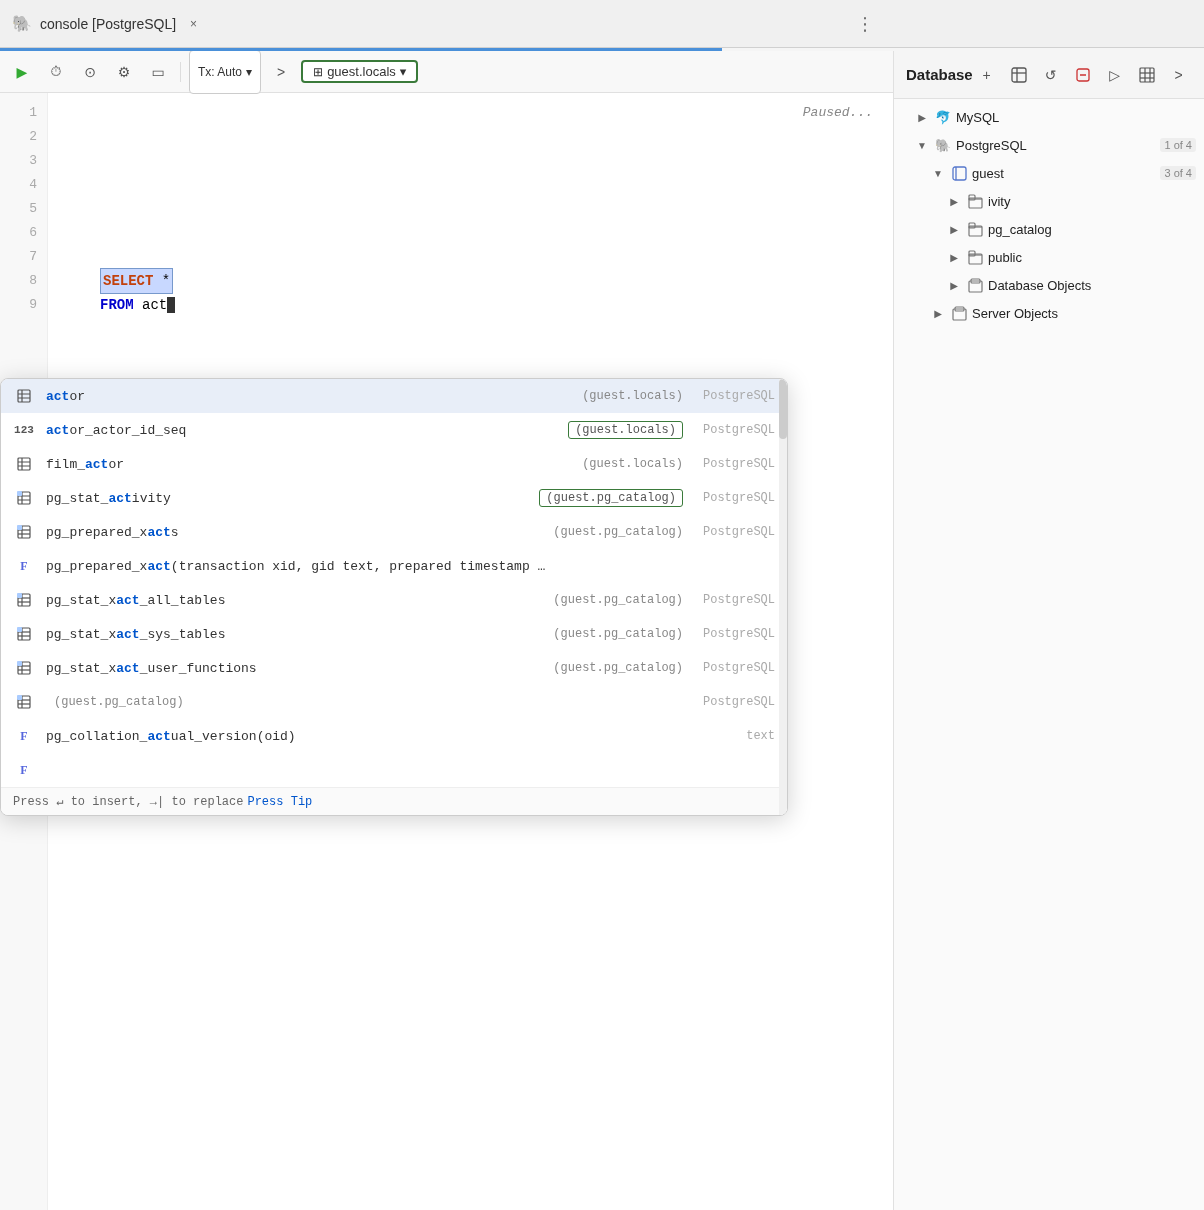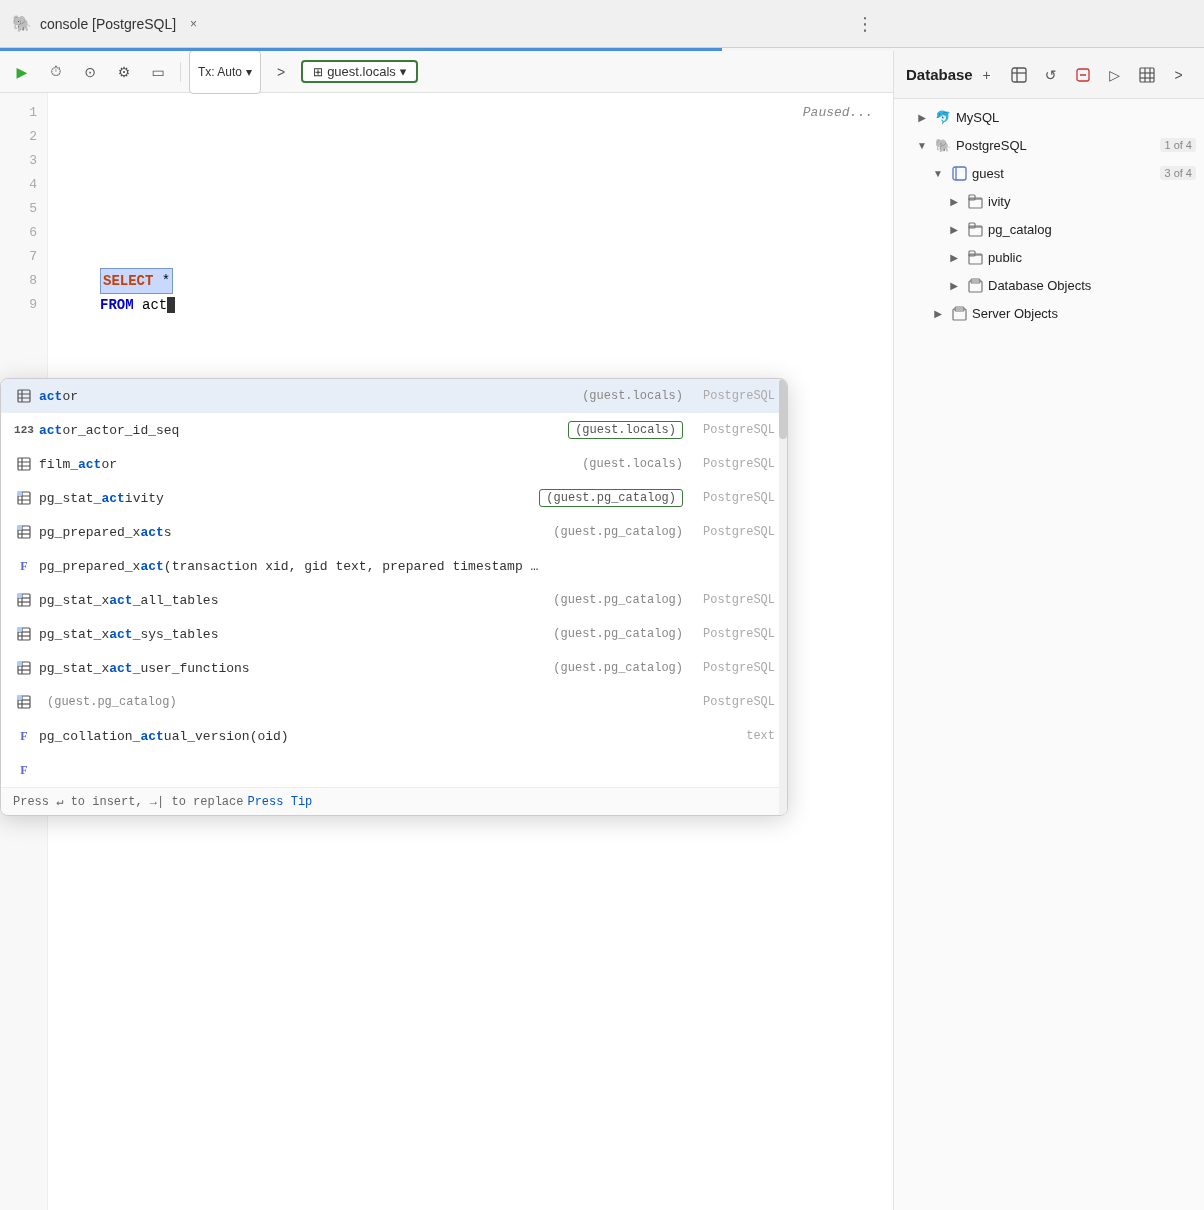--- a/index.html
+++ b/index.html
@@ -35,21 +35,21 @@
     .kw-blue { color: #0000cc; font-weight: bold; }
     .kw-select { color: #c2410c; font-weight: bold; margin-top: 12px; }
     .cursor-block { display: inline-block; width: 8px; background: #333; height: 16px; vertical-align: middle; }
     .code-line-8 { display: flex; align-items: center; }
 
     
     .autocomplete { position: absolute; left: 60px; top: 330px; width: 1070px; background: #fff; border: 1px solid #ccc; border-radius: 8px; box-shadow: 0 4px 20px rgba(0,0,0,0.2); z-index: 100; overflow: hidden; }
     .ac-list { max-height: 520px; overflow-y: auto; }
     .ac-item { display: flex; align-items: center; padding: 4px 12px; font-size: 13px; font-family: 'Courier New', Courier, monospace; cursor: pointer; min-height: 34px; }
     .ac-item:first-child { background: #e8eef8; }
-    .ac-icon { width: 22px; margin-right: 4px; color: #555; font-size: 12px; flex-shrink: 0; display: flex; align-items: center; justify-content: center; }
+    .ac-icon { width: 22px; margin-right: 11px; color: #555; font-size: 12px; flex-shrink: 0; display: flex; align-items: center; justify-content: center; }
     .ac-icon-table { color: #555; }
     .ac-icon-seq { color: #555; }
     .ac-icon-func { color: #5566dd; }
     .ac-name { flex: 1; color: #333; }
     .ac-name .match { color: #0055cc; font-weight: bold; }
     .ac-schema { color: #888; font-size: 12px; margin-left: 8px; }
     .ac-schema.highlighted { border: 1.5px solid #3a7a3a; border-radius: 3px; padding: 1px 4px; color: #555; }
     .ac-db { color: #aaa; font-size: 12px; margin-left: auto; padding-left: 20px; }
     .ac-footer { padding: 6px 12px; font-size: 12px; color: #666; border-top: 1px solid #eee; background: #fafafa; display: flex; align-items: center; gap: 4px; }
     .ac-footer .next-tip { color: #0055cc; cursor: pointer; }

